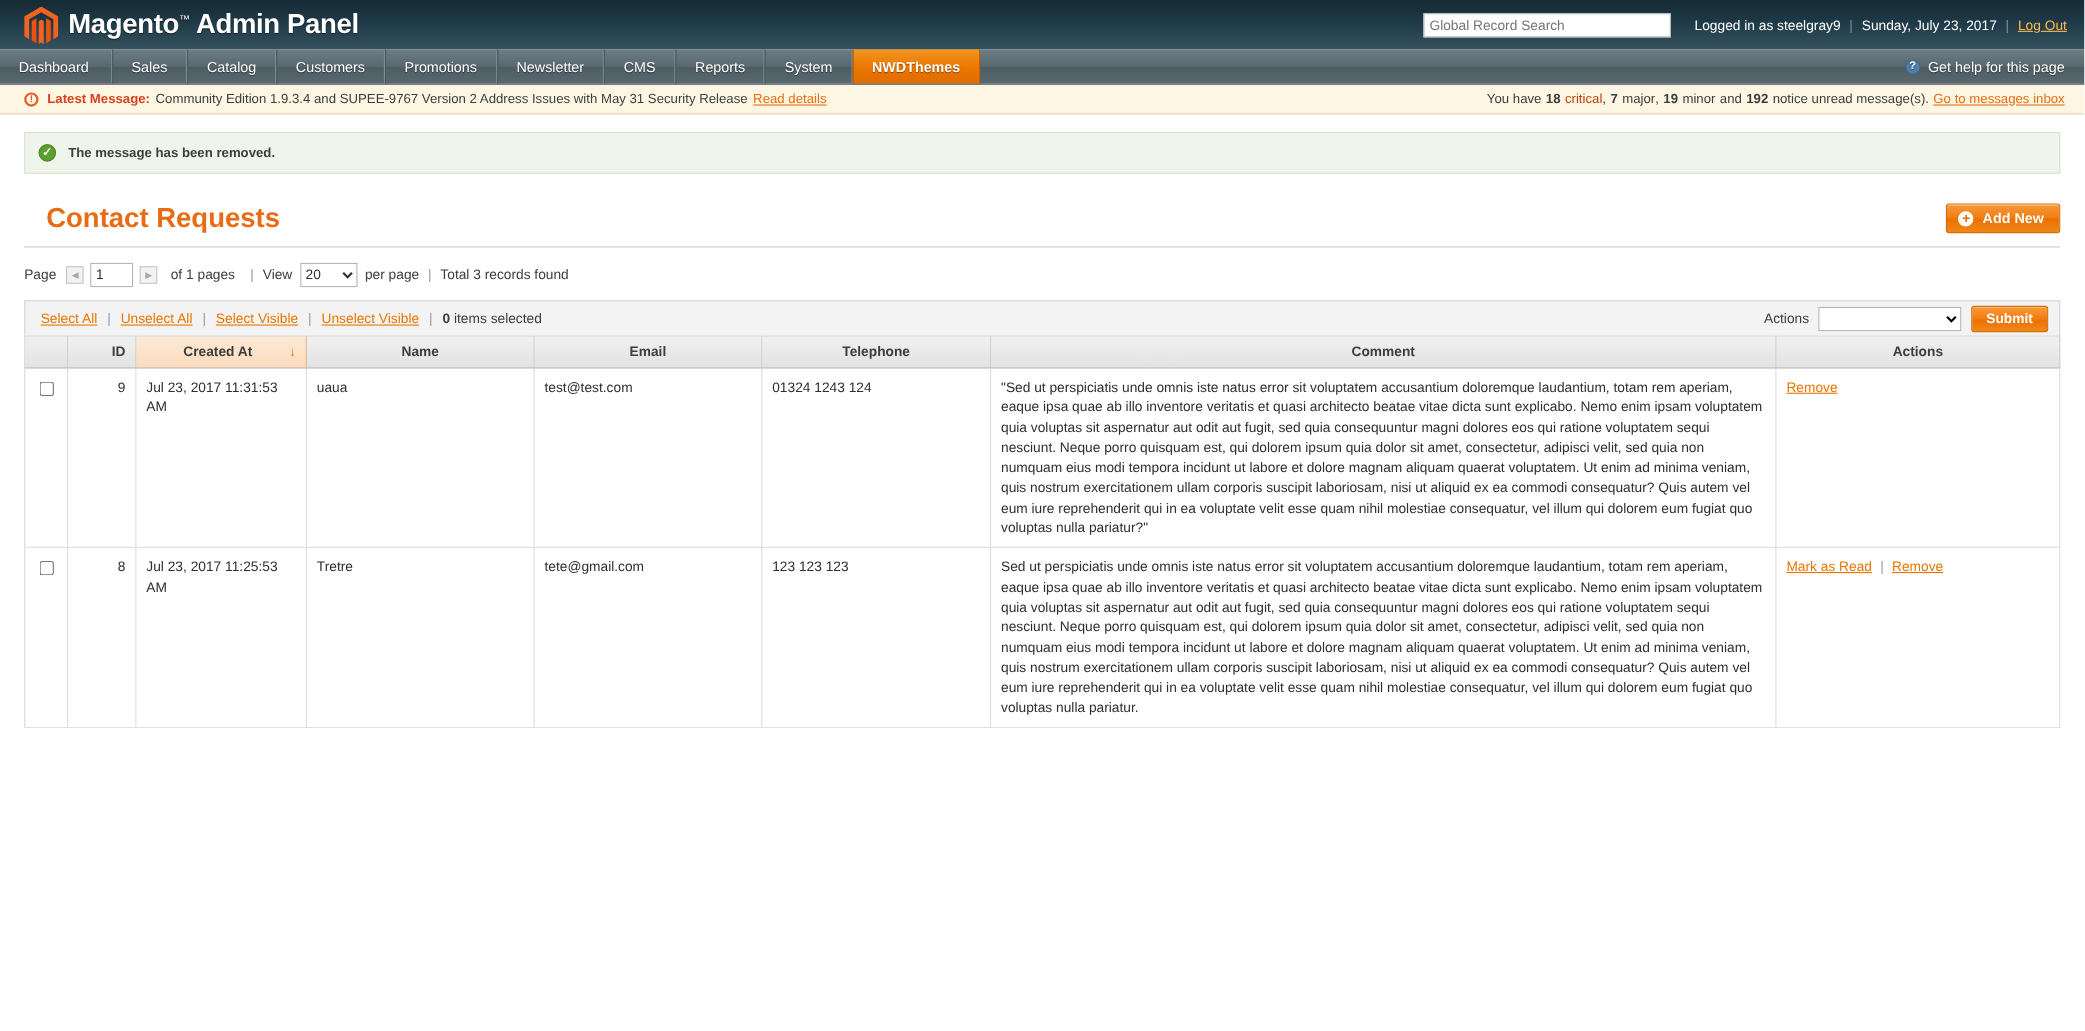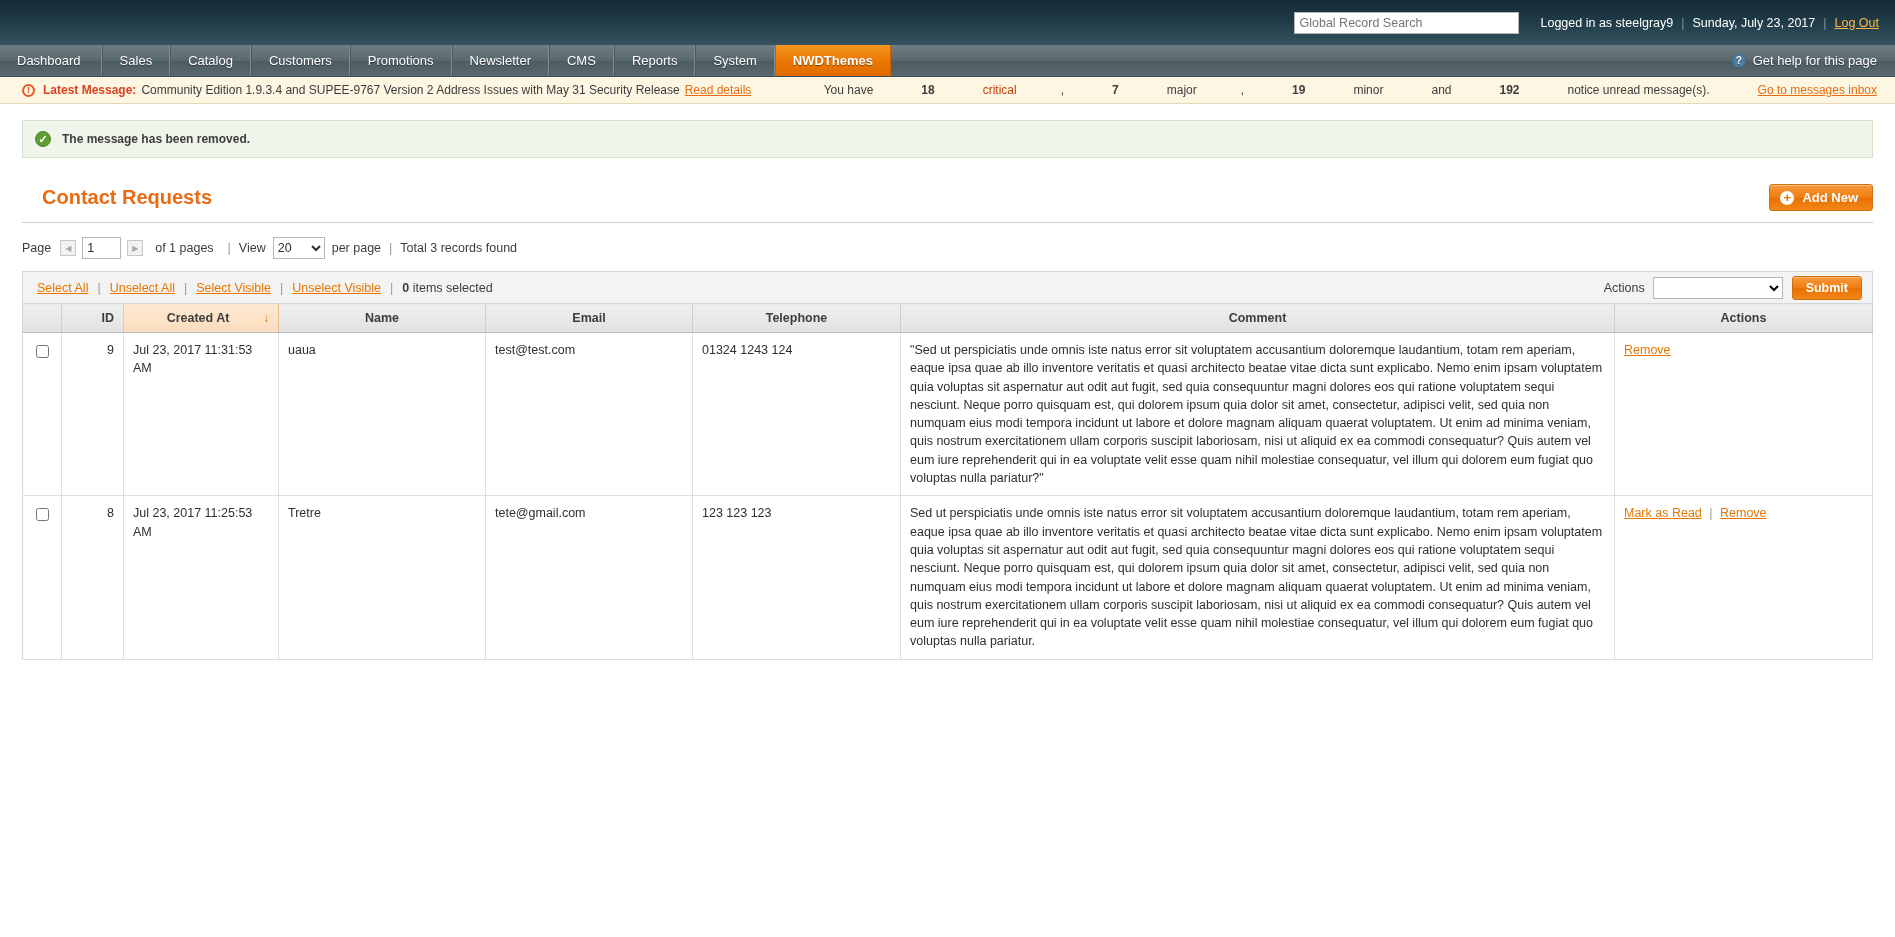--- a/index.html
+++ b/index.html
@@ -106,21 +106,21 @@
     color: #3d3d3d;
   }
   .msg-icon {
     width: 13px; height: 13px; border-radius: 50%;
     border: 2px solid #e35b26; margin-right: 8px;
     display: inline-flex; align-items: center; justify-content: center;
     color: #e35b26; font-size: 9px; font-weight: bold; line-height: 1;
   }
   .msg-label { color: #d9411e; font-weight: bold; }
   .msg-link { color: #e86d13; text-decoration: underline; cursor: pointer; }
-  .msgbar-right { margin-left: auto; display: flex; align-items: center; gap: 44px; }
+  .msgbar-right { margin-left: auto; display: flex; align-items: center; }
   .cnt-critical { font-weight: bold; }
   .crit-word { color: #c2410c; }
 
   
   .content { padding: 0 22px; }
 
   .success-box {
     margin: 16px 0 0 0;
     background: #eff5ea;
     border: 1px solid #d6e2c9;
@@ -138,21 +138,21 @@
   }
 
   .page-head {
     display: flex; align-items: center;
     margin-top: 26px;
     padding-bottom: 11px;
     border-bottom: 1px solid #cccccc;
   }
   .page-title {
     color: #ea6b16;
-    font-size: 20px;
+    font-size: 25px;
     font-weight: bold;
     margin-left: 20px;
   }
   .btn-orange {
     margin-left: auto;
     background: linear-gradient(to bottom, #f79a3a 0%, #f07c12 50%, #e96f00 51%, #f18719 100%);
     border: 1px solid #d0700d;
     border-radius: 3px;
     color: #ffffff; font-weight: bold; font-size: 13px;
     padding: 5px 14px 5px 10px;
@@ -274,20 +274,31 @@
   .c-date  { width: 155px; }
   .c-name  { width: 207px; }
   .c-email { width: 207px; }
   .c-phone { width: 208px; }
   .c-act   { width: 258px; }
 </style>
 </head>
 <body>
 
 <div class="header">
+  <div class="logo-wrap">
+    <span class="logo-mark">
+      <svg width="31" height="34" viewBox="0 0 31 34">
+        <polygon points="15.5,0 31,9 31,27 26.5,29.6 26.5,11.6 15.5,5.2 4.5,11.6 4.5,29.6 0,27 0,9" fill="#f26322"></polygon>
+        <polygon points="13.2,33.9 13.2,13.2 15.5,11.9 17.8,13.2 17.8,33.9 15.5,32.6" fill="#f26322"></polygon>
+        <polygon points="6.8,30.9 6.8,13 11.1,10.5 11.1,33.4" fill="#e8540f"></polygon>
+        <polygon points="24.2,30.9 24.2,13 19.9,10.5 19.9,33.4" fill="#e8540f"></polygon>
+      </svg>
+    </span>
+    <span class="logo-text"><span>Magento</span><span class="tm">™</span> <span class="admin">Admin Panel</span></span>
+  </div>
 
   <div class="header-right">
     <input class="global-search" type="text" placeholder="Global Record Search" style="">
     <span>Logged in as steelgray9</span>
     <span class="hdr-sep">|</span>
     <span>Sunday, July 23, 2017</span>
     <span class="hdr-sep">|</span>
     <span class="logout-link">Log Out</span>
   </div>
 </div>

